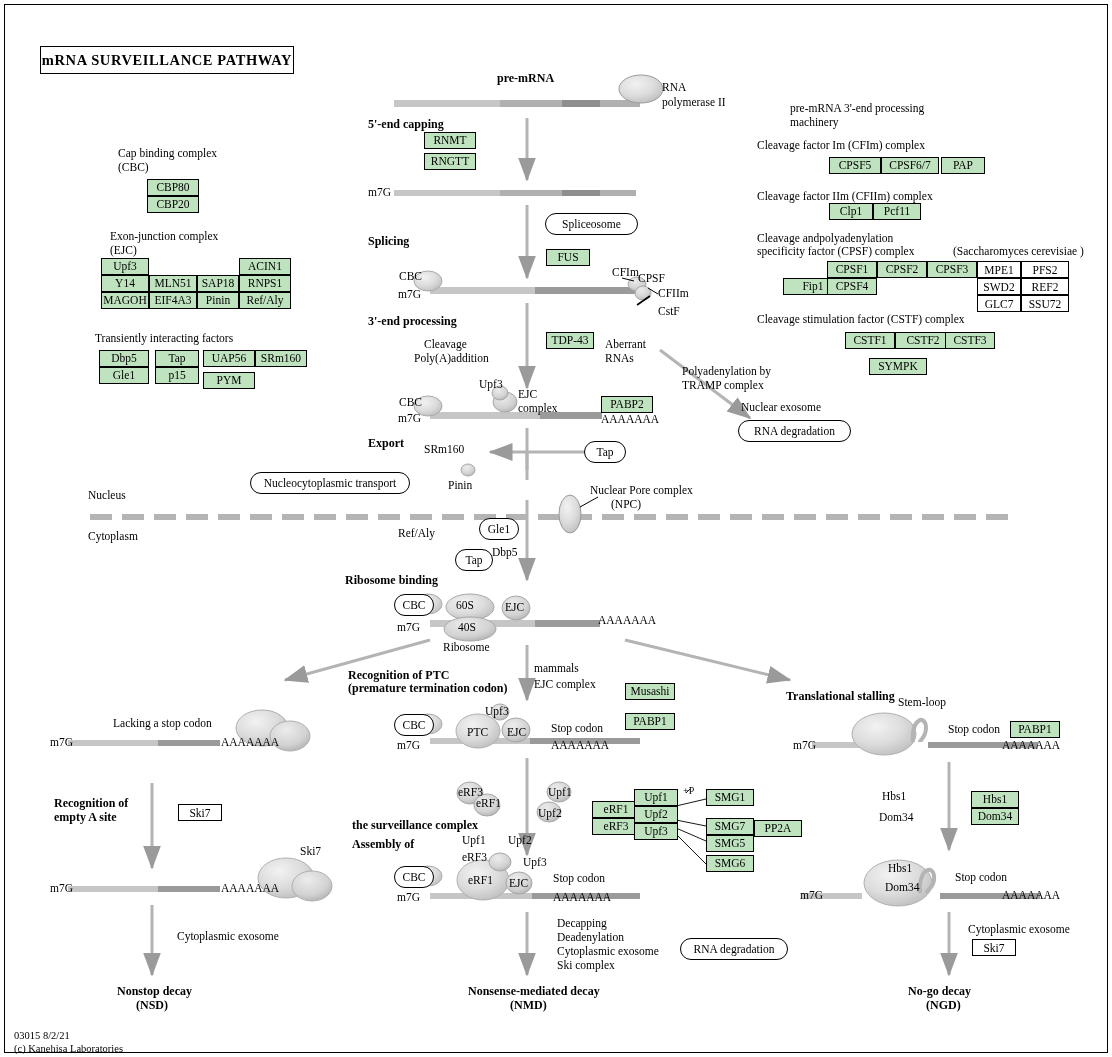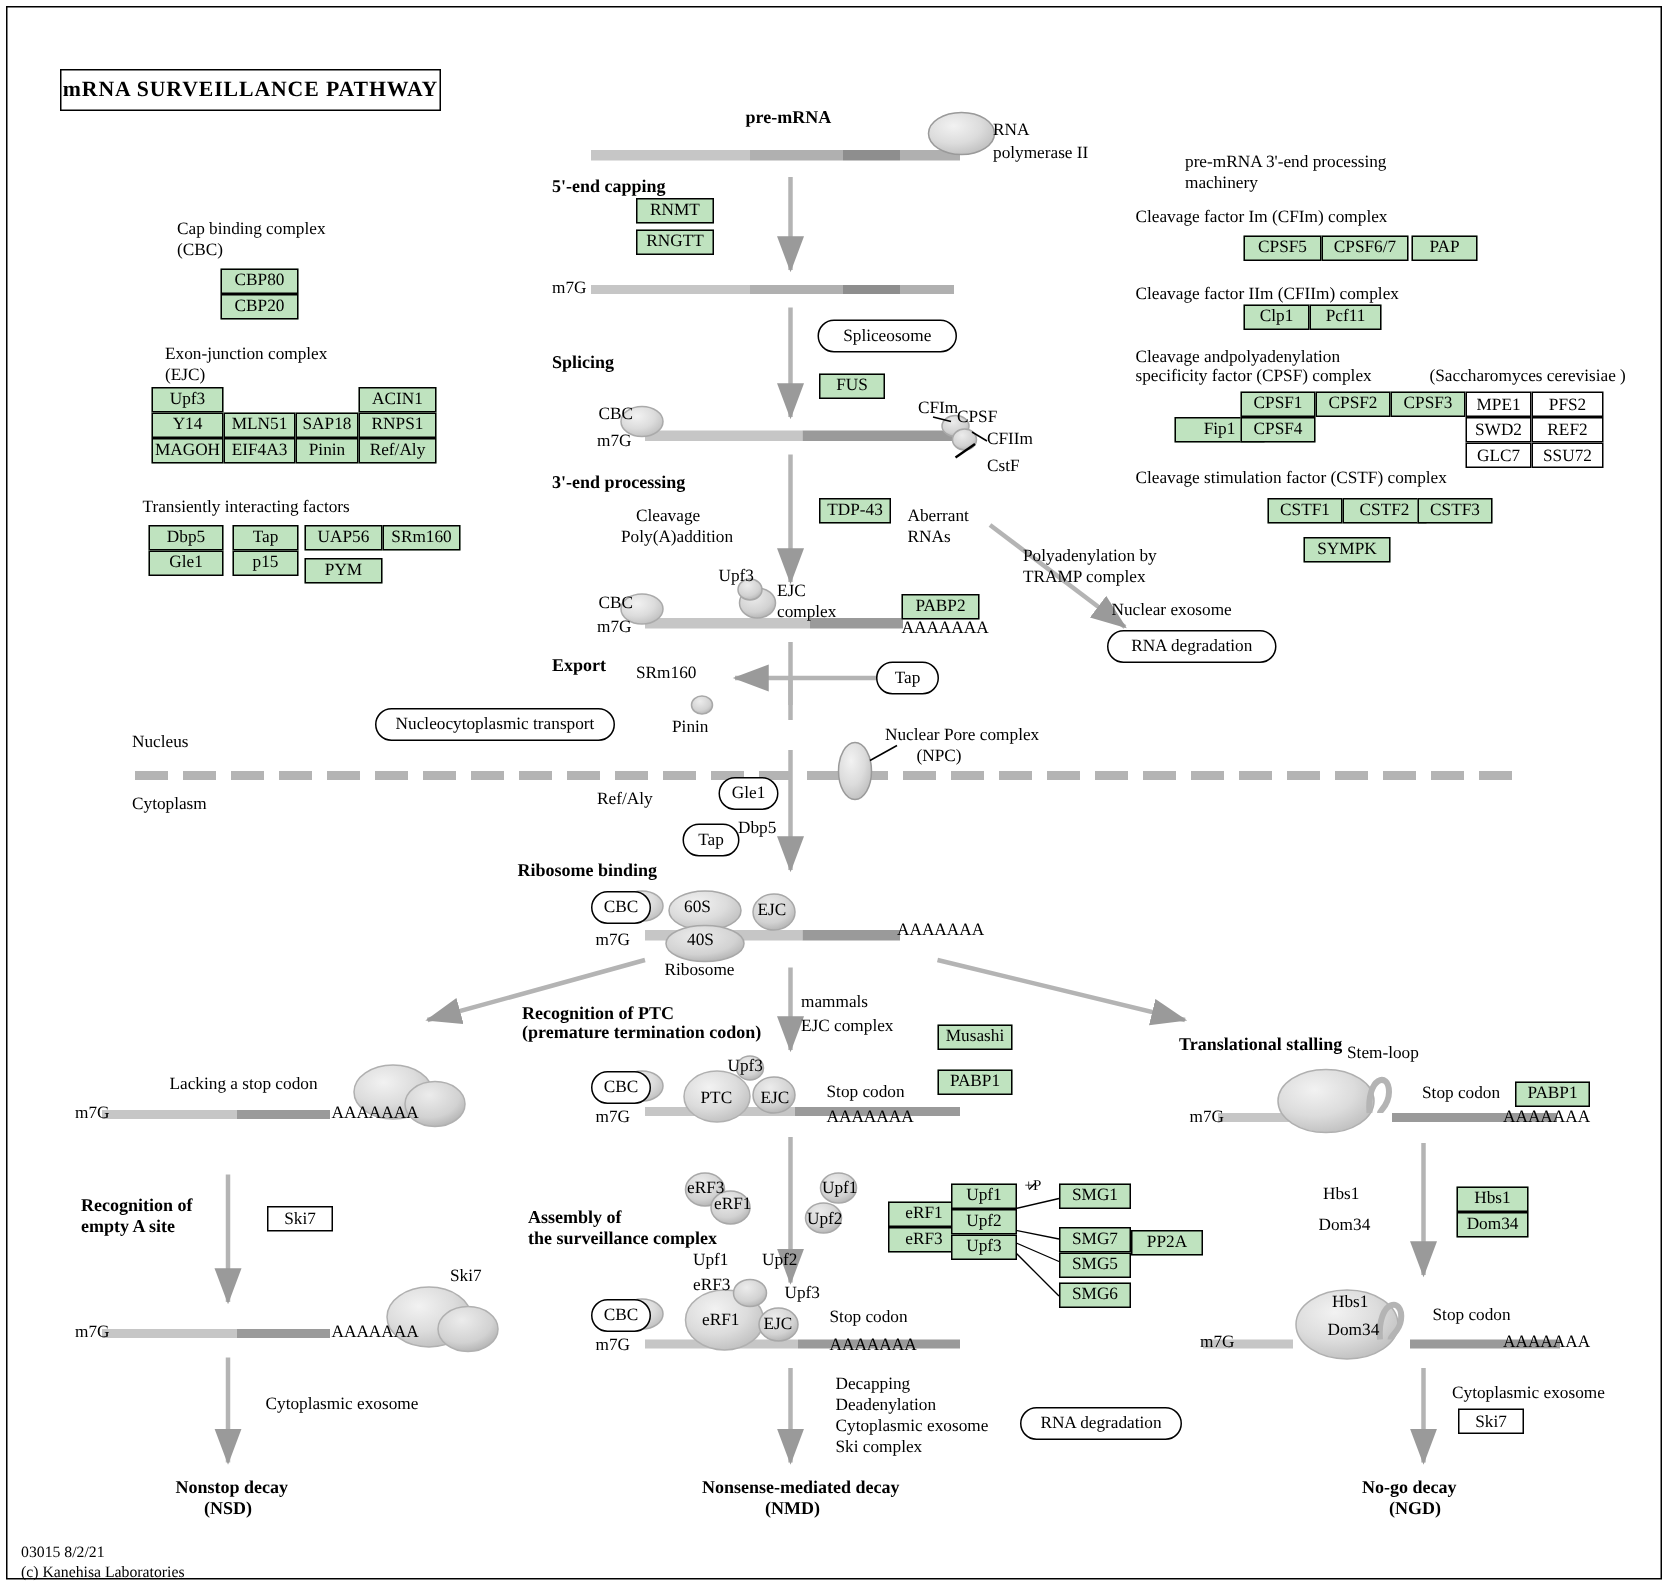--- a/index.html
+++ b/index.html
@@ -336,21 +336,21 @@
 <div class="lbl" style="left:467px; top:726px;">PTC</div>
 <div class="lbl" style="left:507px; top:726px;">EJC</div>
 <div class="lbl" style="left:551px; top:722px;">Stop codon</div>
 <div class="lbl" style="left:551px; top:739px;">AAAAAAA</div>
 
 <div class="lbl" style="left:458px; top:786px;">eRF3</div>
 <div class="lbl" style="left:476px; top:797px;">eRF1</div>
 <div class="lbl" style="left:548px; top:786px;">Upf1</div>
 <div class="lbl" style="left:538px; top:807px;">Upf2</div>
 
-<div class="lbl-b" style="left:352px; top:804px;text-align:right;">Assembly of</div>
+<div class="lbl-b" style="left:352px; top:837px;text-align:right;">Assembly of</div>
 <div class="lbl-b" style="left:352px; top:818px;">the surveillance complex</div>
 
 <div class="gbox" style="left:592px; top:801px; width:48px;">eRF1</div>
 <div class="gbox" style="left:634px; top:789px; width:44px;">Upf1</div>
 <div class="gbox" style="left:706px; top:789px; width:48px;">SMG1</div>
 <div class="gbox" style="left:592px; top:818px; width:48px;">eRF3</div>
 <div class="gbox" style="left:634px; top:806px; width:44px;">Upf2</div>
 <div class="gbox" style="left:706px; top:818px; width:48px;">SMG7</div>
 <div class="gbox" style="left:634px; top:823px; width:44px;">Upf3</div>
 <div class="gbox" style="left:706px; top:835px; width:48px;">SMG5</div>

